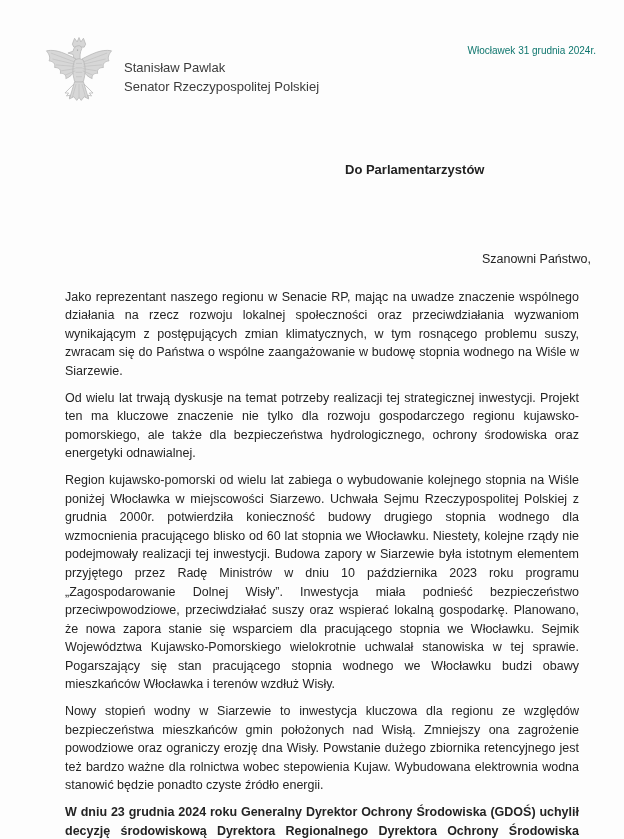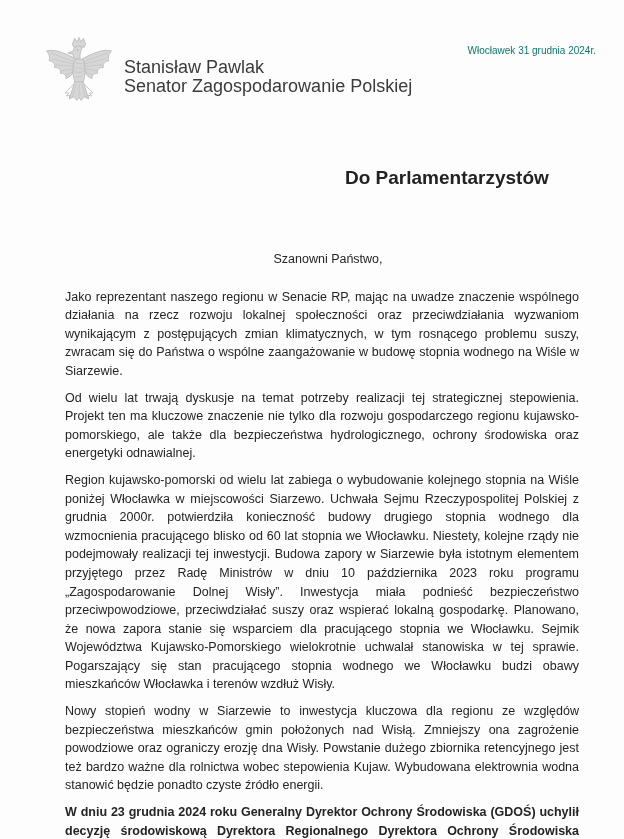--- a/index.html
+++ b/index.html
@@ -16,53 +16,53 @@
     position: absolute;
     left: 42px;
     top: 34px;
     width: 74px;
     height: 84px;
   }
   .sender {
     position: absolute;
     left: 124px;
     top: 58px;
-    font-size: 18px;
+    font-size: 13px;
     line-height: 19px;
     color: #3b3b3b;
   }
   .date {
     position: absolute;
     top: 45px;
     right: 28px;
     font-size: 10px;
     color: #0f766e;
     text-align: right;
   }
   .addressee {
     position: absolute;
     left: 345px;
-    top: 168px;
-    font-size: 19px;
+    top: 160px;
+    font-size: 13px;
     line-height: 19.5px;
     font-weight: bold;
     color: #222222;
   }
   .letter-body {
     position: absolute;
     left: 65px;
     top: 250px;
     width: 526px;
     font-size: 12.5px;
     line-height: 18.6px;
     text-align: justify;
     color: #242424;
   }
   .letter-body p { margin: 0 12px 8px 0; }
-  .salutation { margin: 0 0 19px 0 !important; text-align: center; }
+  .salutation { margin: 0 0 19px 0 !important; text-align: right; }
   .bold { font-weight: bold; }
 </style>
 </head>
 <body>
 
 <div class="page">
 
   <div class="emblem">
     <svg viewBox="0 0 100 110" width="74" height="84" aria-hidden="true">
       <g fill="#d7d7d7" stroke="#b5b5b5" stroke-width="1" stroke-linejoin="round">
@@ -80,31 +80,31 @@
         <path d="M56 36 L88 24 M56 39 L86 32 M56 42 L81 40 M55 45 L74 48 M55 48 L69 54"></path>
         <path d="M46 38 L54 38 M45.5 44 L54.5 44 M45.5 50 L54.5 50 M46 56 L54 56"></path>
         <path d="M46 66 L41 84 M50 66 L50 84 M54 66 L59 84"></path>
       </g>
       <circle cx="48" cy="20" r="0.9" fill="#9a9a9a"></circle>
     </svg>
   </div>
 
   <div class="sender">
     <div>Stanisław Pawlak</div>
-    <div>Senator Zagospodarowanie Polskiej</div>
+    <div>Senator Rzeczypospolitej Polskiej</div>
   </div>
 
   <div class="date">Włocławek 31 grudnia 2024r.</div>
 
   <div class="addressee">
     <div>Do Parlamentarzystów</div>
   </div>
 
   <div class="letter-body">
     <p class="salutation">Szanowni Państwo,</p>
     <p>Jako reprezentant naszego regionu w Senacie RP, mając na uwadze znaczenie wspólnego działania na rzecz rozwoju lokalnej społeczności oraz przeciwdziałania wyzwaniom wynikającym z postępujących zmian klimatycznych, w tym rosnącego problemu suszy, zwracam się do Państwa o wspólne zaangażowanie w budowę stopnia wodnego na Wiśle w Siarzewie.</p>
-    <p>Od wielu lat trwają dyskusje na temat potrzeby realizacji tej strategicznej stepowienia. Projekt ten ma kluczowe znaczenie nie tylko dla rozwoju gospodarczego regionu kujawsko-pomorskiego, ale także dla bezpieczeństwa hydrologicznego, ochrony środowiska oraz energetyki odnawialnej.</p>
+    <p>Od wielu lat trwają dyskusje na temat potrzeby realizacji tej strategicznej inwestycji. Projekt ten ma kluczowe znaczenie nie tylko dla rozwoju gospodarczego regionu kujawsko-pomorskiego, ale także dla bezpieczeństwa hydrologicznego, ochrony środowiska oraz energetyki odnawialnej.</p>
     <p>Region kujawsko-pomorski od wielu lat zabiega o wybudowanie kolejnego stopnia na Wiśle poniżej Włocławka w miejscowości Siarzewo. Uchwała Sejmu Rzeczypospolitej Polskiej z grudnia 2000r. potwierdziła konieczność budowy drugiego stopnia wodnego dla wzmocnienia pracującego blisko od 60 lat stopnia we Włocławku. Niestety, kolejne rządy nie podejmowały realizacji tej inwestycji. Budowa zapory w Siarzewie była istotnym elementem przyjętego przez Radę Ministrów w dniu 10 października 2023 roku programu „Zagospodarowanie Dolnej Wisły”. Inwestycja miała podnieść bezpieczeństwo przeciwpowodziowe, przeciwdziałać suszy oraz wspierać lokalną gospodarkę. Planowano, że nowa zapora stanie się wsparciem dla pracującego stopnia we Włocławku. Sejmik Województwa Kujawsko-Pomorskiego wielokrotnie uchwalał stanowiska w tej sprawie. Pogarszający się stan pracującego stopnia wodnego we Włocławku budzi obawy mieszkańców Włocławka i terenów wzdłuż Wisły.</p>
     <p>Nowy stopień wodny w Siarzewie to inwestycja kluczowa dla regionu ze względów bezpieczeństwa mieszkańców gmin położonych nad Wisłą. Zmniejszy ona zagrożenie powodziowe oraz ograniczy erozję dna Wisły. Powstanie dużego zbiornika retencyjnego jest też bardzo ważne dla rolnictwa wobec stepowienia Kujaw. Wybudowana elektrownia wodna stanowić będzie ponadto czyste źródło energii.</p>
     <p class="bold">W dniu 23 grudnia 2024 roku Generalny Dyrektor Ochrony Środowiska (GDOŚ) uchylił decyzję środowiskową Dyrektora Regionalnego Dyrektora Ochrony Środowiska (RDOŚ) w Bydgoszczy dla projektu budowy stopnia wodnego na Wiśle w Siarzewie. To kluczowy dokument, którego brak uniemożliwia dalsze procedowanie tej inwestycji, w tym uzyskanie pozwolenia na budowę.</p>
   </div>
 
 </div>
 
 </body></html>

